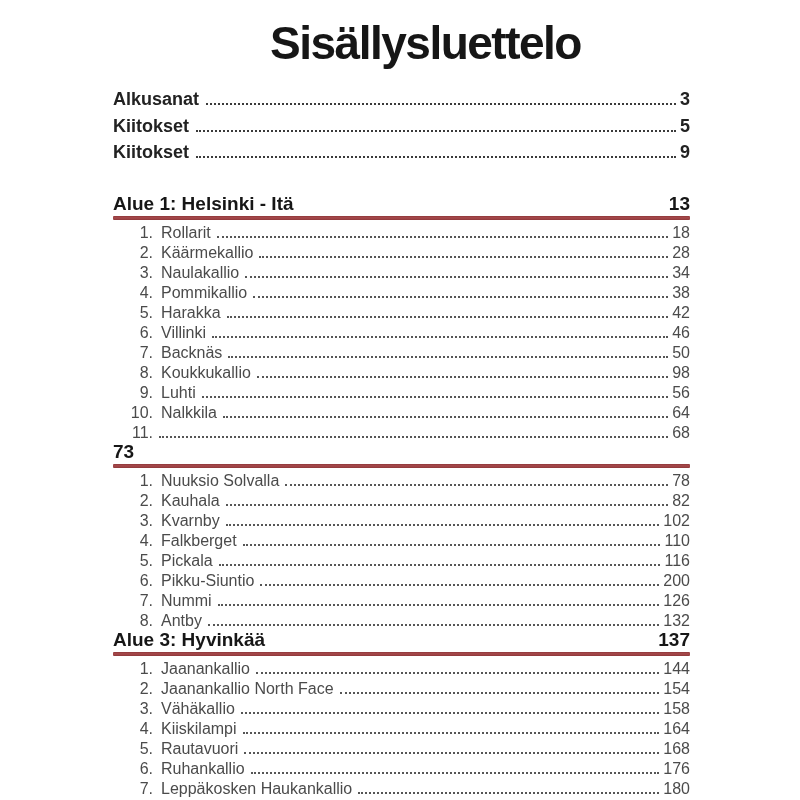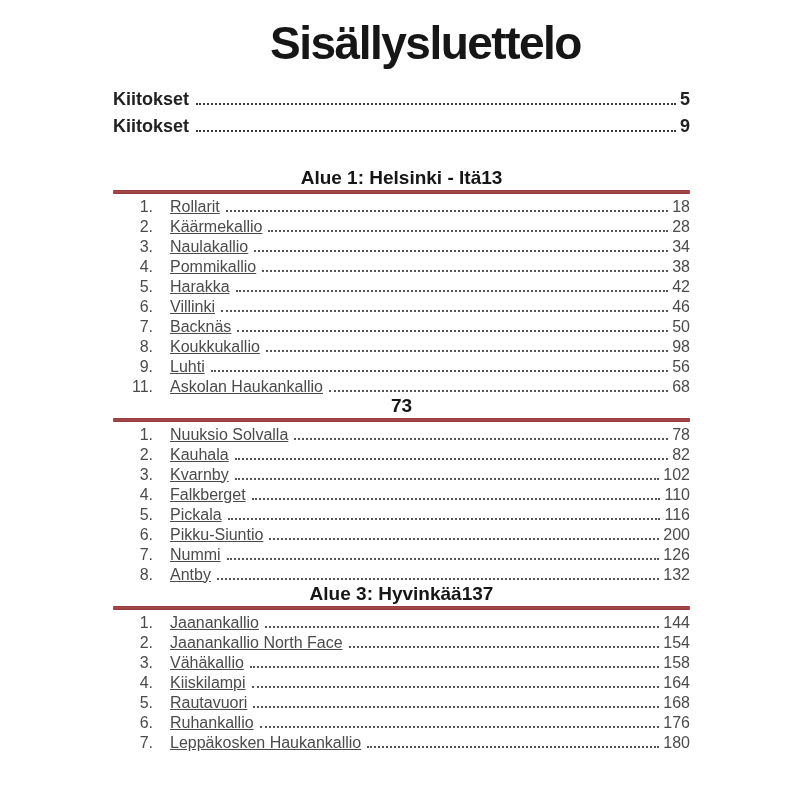--- a/index.html
+++ b/index.html
@@ -46,21 +46,21 @@
   .front-row .dots {
     flex: 1;
     border-bottom: 2px dotted #3a3a3a;
     margin: 0 4px 5px 7px;
   }
   
   .sections { margin-top: 32px; }
   .toc-section + .toc-section { margin-top: 1px; }
   .section-header {
     display: flex;
-    justify-content: center;
+    justify-content: space-between;
     align-items: baseline;
     font-size: 19px;
     font-weight: bold;
     line-height: 18px;
     color: #161616;
   }
   .red-rule {
     height: 4px;
     margin-top: 3px;
     background: #a04547; 
@@ -74,41 +74,45 @@
     font-size: 16px;
     line-height: 19px;
     color: #4b4b4b;
   }
   .item-num {
     width: 40px;
     text-align: right;
     flex: 0 0 auto;
   }
   .item-title {
-    margin-left: 17px;
+    margin-left: 8px;
     white-space: nowrap;
     flex: 0 0 auto;
-    text-decoration: underline;
   }
   .item-row .dots {
     flex: 1 1 auto;
     border-bottom: 2px dotted #565656;
     margin: 0 4px 4px 6px;
     min-width: 10px;
   }
   .item-page, .front-page, .section-page { flex: 0 0 auto; }
 </style>
 </head>
 <body>
 
 <div class="page">
   <h1 class="page-title">Sisällysluettelo</h1>
   <div class="content">
     <div id="front" class="front">
         <div class="front-row">
+    <span class="front-label">Alkusanat</span>
+    <span class="dots"></span>
+    <span class="front-page">3</span>
+  </div>
+        <div class="front-row">
     <span class="front-label">Kiitokset</span>
     <span class="dots"></span>
     <span class="front-page">5</span>
   </div>
         <div class="front-row">
     <span class="front-label">Kiitokset</span>
     <span class="dots"></span>
     <span class="front-page">9</span>
   </div>
       </div>
@@ -168,22 +172,27 @@
     <span class="dots"></span>
     <span class="item-page">98</span>
   </div>
             <div class="item-row">
     <span class="item-num">9.</span>
     <span class="item-title">Luhti</span>
     <span class="dots"></span>
     <span class="item-page">56</span>
   </div>
             <div class="item-row">
+    <span class="item-num">10.</span>
+    <span class="item-title">Nalkkila</span>
+    <span class="dots"></span>
+    <span class="item-page">64</span>
+  </div>
+            <div class="item-row">
     <span class="item-num">11.</span>
-    <span class="item-title">Askolan Haukankallio</span>
     <span class="dots"></span>
     <span class="item-page">68</span>
   </div>
           </div>
   </section>
         <section class="toc-section">
     <div class="section-header">
       <span class="section-page">73</span>
     </div>
     <div class="red-rule" style="background: linear-gradient(rgb(142, 56, 58), rgb(168, 74, 76) 45%, rgb(142, 56, 58));"></div>

